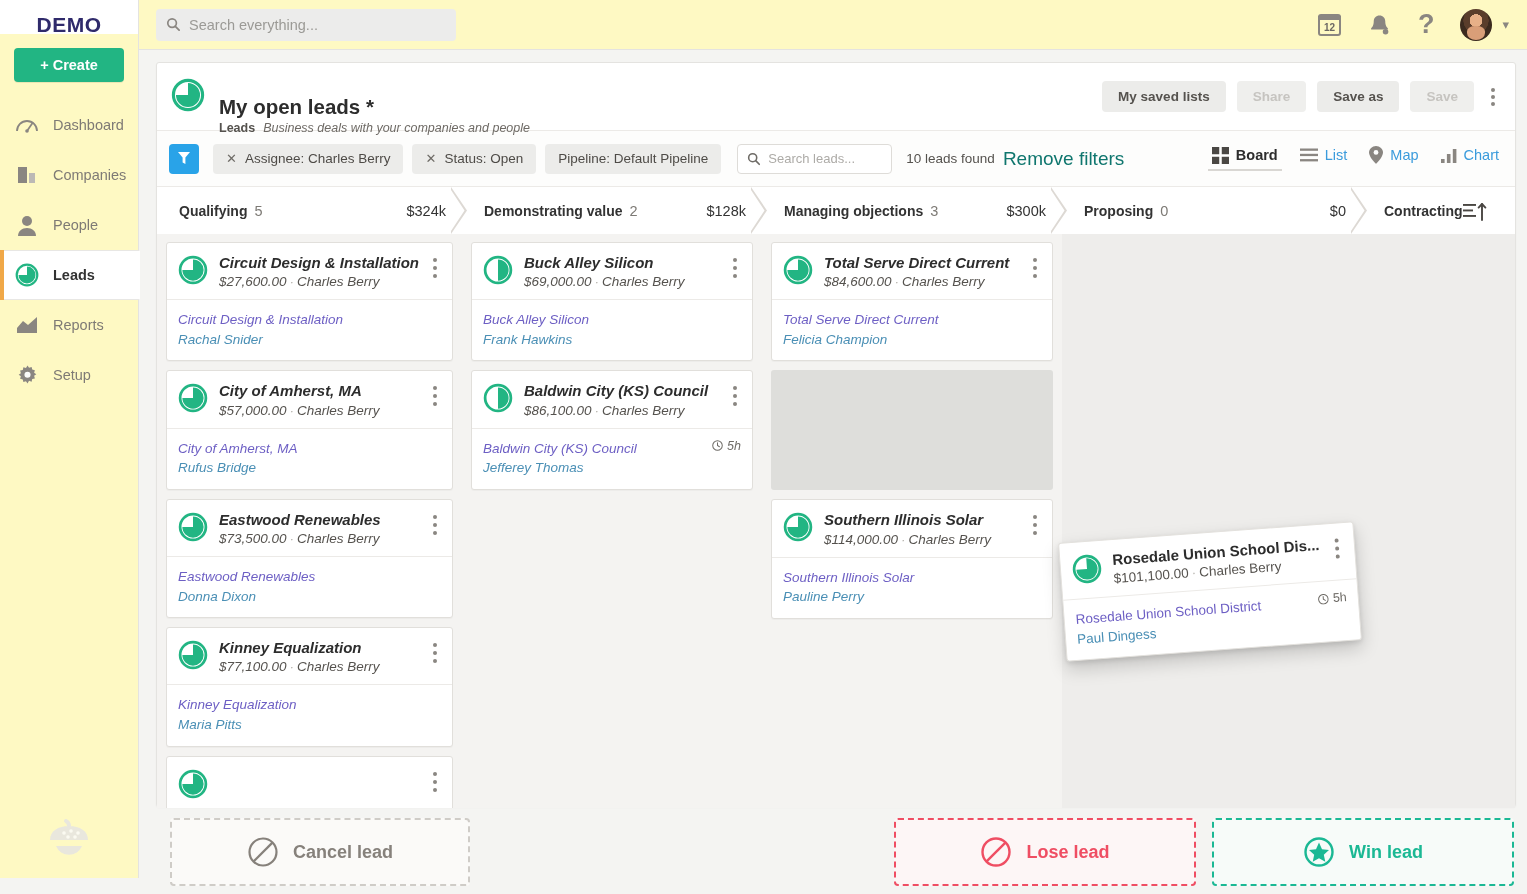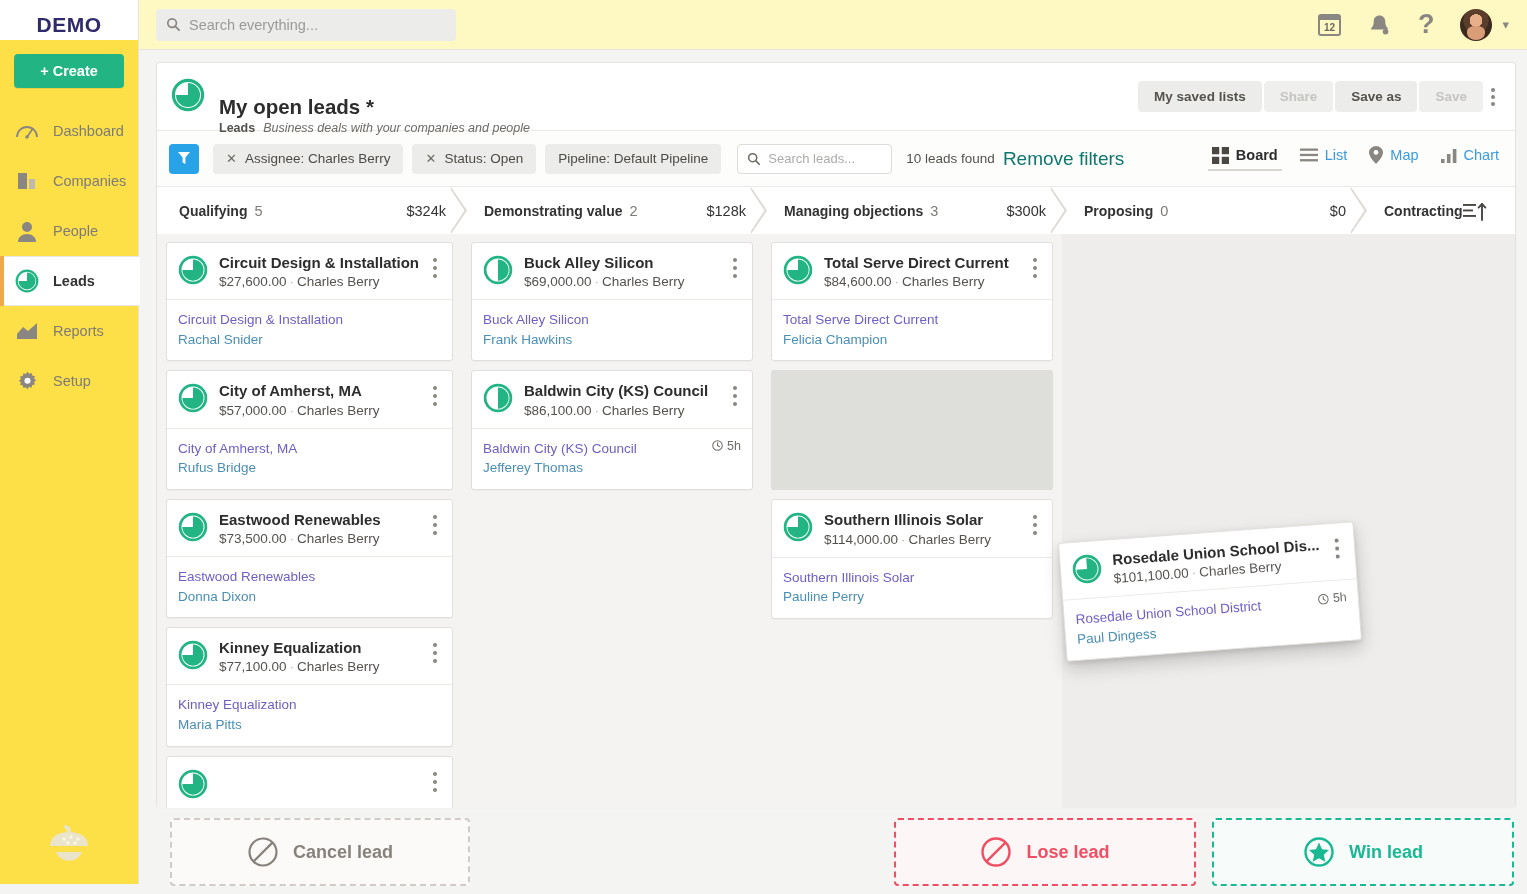--- a/index.html
+++ b/index.html
@@ -51,22 +51,22 @@
     position: relative; overflow: hidden;
   }
   .avatar::after {
     content:""; position:absolute; left:7px; top:17px; width:18px; height:14px;
     background:#d99e78; border-radius:40% 40% 50% 50%;
   }
   .chev { color: #8a8681; font-size: 13px; margin-left: -16px; }
 
   
   .sidebar {
-    position: absolute; left: 0; top: 40px; width: 139px; height: 844px;
-    background: #fde047; border-right: 1px solid #e4e3e0;
+    position: absolute; left: 0; top: 34px; width: 139px; height: 844px;
+    background: #fef9c3; border-right: 1px solid #e4e3e0;
   }
   .create-btn {
     margin: 14px auto 0; width: 110px; height: 34px; background: #22b583;
     border-radius: 4px; color: #fff; font-size: 14.5px; font-weight: bold;
     display: flex; align-items: center; justify-content: center;
     box-shadow: 0 1px 0 rgba(0,0,0,.08);
   }
   .nav { margin-top: 18px; }
   .nav-item {
     height: 50px; display: flex; align-items: center; padding-left: 14px;
@@ -96,21 +96,21 @@
   }
   .panel-head {
     height: 68px; display: flex; align-items: center; padding: 0 14px;
     border-bottom: 1px solid #eceae7;
   }
   .head-pie { margin-right: 14px; }
   .head-titles .t1 { font-size: 20.5px; font-weight: bold; color: #2d2d2d; line-height: 1.15; margin-top: 37px; }
   .head-sub { display: flex; align-items: baseline; gap: 8px; margin-top: 2px; }
   .head-sub .obj { font-size: 12.5px; font-weight: bold; color: #55524e; }
   .head-sub .desc { font-size: 12.5px; color: #6e6a65; font-style: italic; }
-  .head-actions { margin-left: auto; display: flex; align-items: center; gap: 2px; justify-content: space-between; }
+  .head-actions { margin-left: auto; display: flex; align-items: center; gap: 11px; justify-content: space-between; }
   .btn {
     height: 31px; padding: 0 16px; border-radius: 4px; background: #ececea;
     font-size: 13.5px; font-weight: bold; color: #55524e;
     display: flex; align-items: center; justify-content: center;
   }
   .btn.disabled { color: #c6c4c0; background: #efefed; }
   .kebab-v { display: flex; flex-direction: column; gap: 3px; padding: 4px 6px; }
   .kebab-v i { width: 4px; height: 4px; border-radius: 50%; background: #8a8681; display: block; }
 
   
@@ -156,21 +156,21 @@
   .colhead .amt { font-size: 14.5px; color: #333; margin-left: auto; font-weight: 500; }
   .colhead .arrow {
     position: absolute; right: -11px; top: 0; width: 22px; height: 47px; z-index: 4;
   }
   .colhead .arrow svg { display: block; }
   .sorticon { margin-left: auto; display: flex; align-items: center; padding-right: 10px; }
 
   .cols { display: flex; height: 574px; }
   .col { position: relative; padding: 8px 9px 0; }
   .col + .col { }
-  .col-inner { height: 566px; }
+  .col-inner { height: 566px; font-style: italic; }
   .card {
     background: #fff; border: 1px solid #e1dfdb; border-radius: 3px;
     margin-bottom: 9px; box-shadow: 0 1px 1px rgba(0,0,0,.03);
   }
   .card-top { display: flex; align-items: flex-start; padding: 11px 9px 10px 11px; }
   .card-pie { margin-right: 11px; flex-shrink: 0; margin-top: 1px; }
   .card-title { font-size: 15px; font-weight: bold; color: #2d2d2d; line-height: 1.15; white-space: nowrap; }
   .card-meta { font-size: 13.5px; color: #55524e; margin-top: 3px; white-space: nowrap; }
   .card-meta .dot { color: #b6b3ae; margin: 0 3px; }
   .card-kebab { margin-left: auto; display: flex; flex-direction: column; gap: 4px; padding: 4px 6px 4px 8px; }

